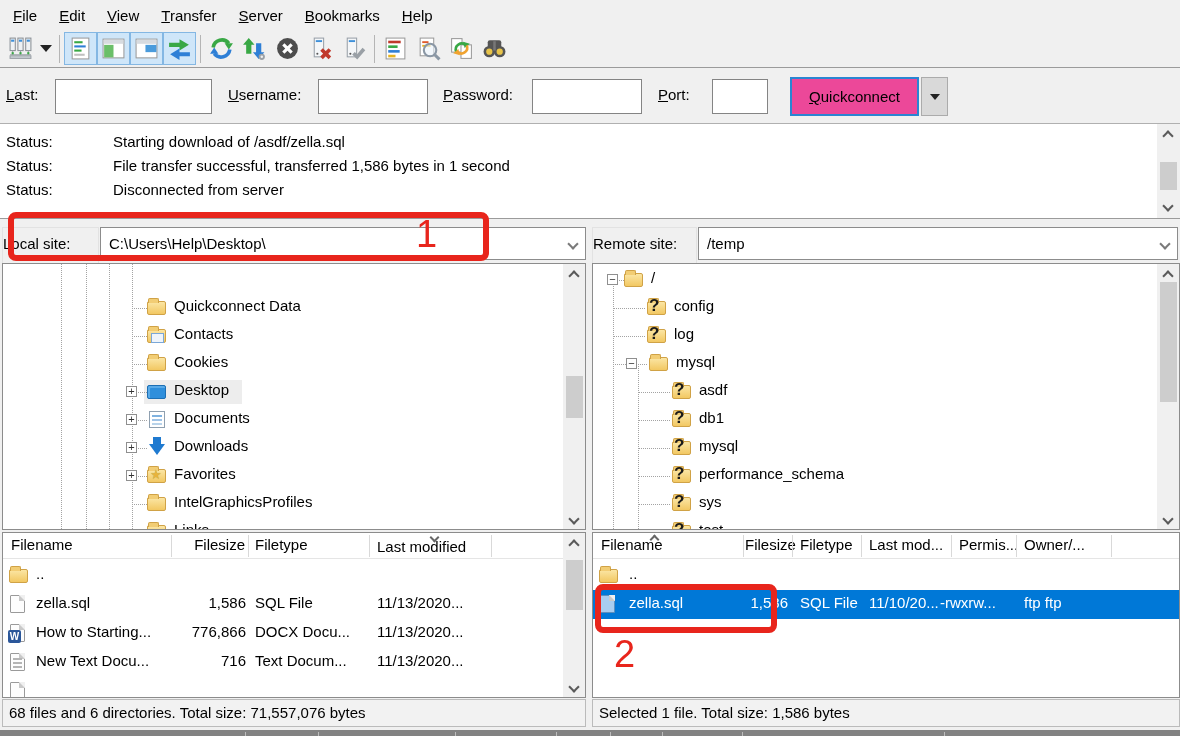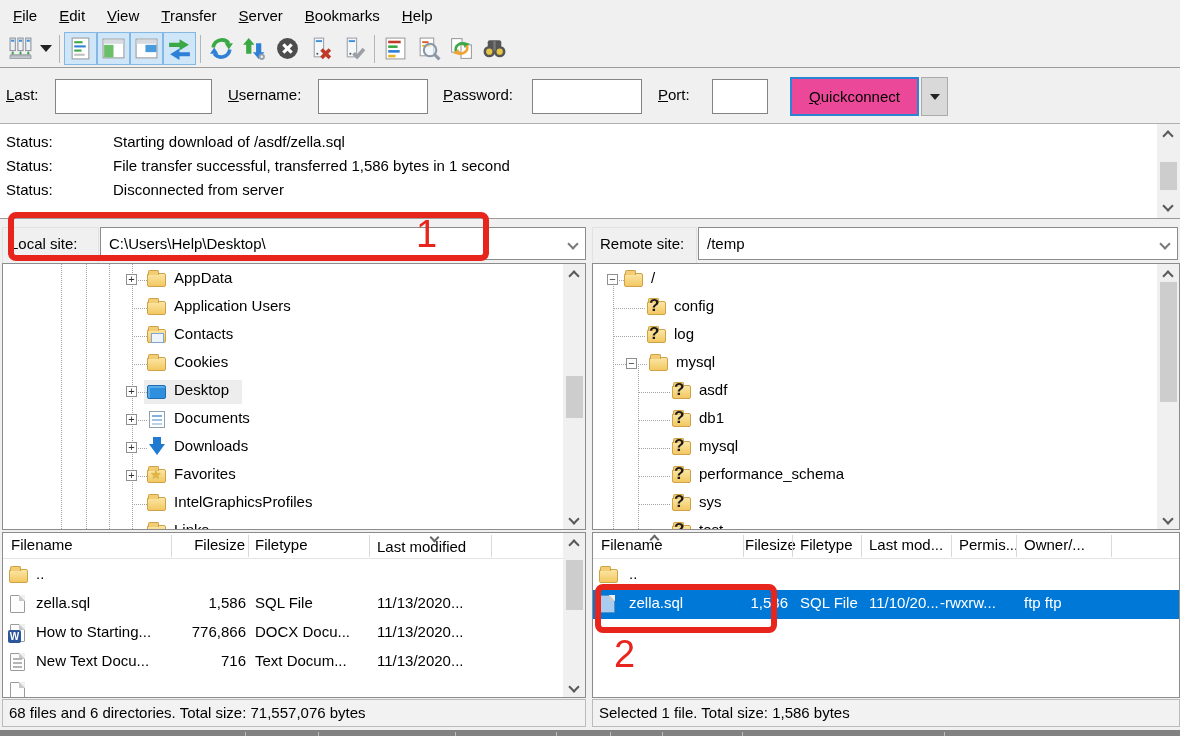--- a/index.html
+++ b/index.html
@@ -37,21 +37,21 @@
   .slog-msg { position:absolute; left:113px; white-space:nowrap; }
 
   
   .sb { position:absolute; background:#f0f0f0; }
   .sb-thumb { position:absolute; left:3px; right:3px; background:#cdcdcd; }
   .chev { position:absolute; left:7px; width:8px; height:8px; border-right:2px solid #5a5a5a; border-bottom:2px solid #5a5a5a; }
   .chev.up { transform:rotate(-135deg); }
   .chev.down { transform:rotate(45deg); }
 
   
-  .sitebar-label { position:absolute; top:227px; height:49px; line-height:31px; padding-left:7px; background:#f0f0f0; border:1px solid #e2e2e2; }
+  .sitebar-label { position:absolute; top:227px; height:49px; line-height:31px; background:#f0f0f0; border:1px solid #e2e2e2; }
   .sitecombo { position:absolute; top:227px; height:33px; background:#fff; border:1px solid #8c8c8c; line-height:31px; padding-left:8px; white-space:nowrap; }
   .combo-chev { position:absolute; top:12px; width:8px; height:8px; border-right:2px solid #7a7a7a; border-bottom:2px solid #7a7a7a; transform:rotate(45deg); }
 
   
   .panel { position:absolute; background:#fff; border:1px solid #8c8c8c; overflow:hidden; }
   .vguide { position:absolute; width:1px; border-left:1px dotted #a3a3a3; }
   .trow { position:absolute; left:0; width:100%; height:28px; }
   .hconn { position:absolute; border-top:1px dotted #a3a3a3; height:1px; top:14px; }
   .exp { position:absolute; top:8px; width:11px; height:11px; background:#fff; border:1px solid #8f8f8f; font-size:11px; line-height:9px; text-align:center; color:#333; }
   .exp.plus::before { content:"+"; }
@@ -298,30 +298,24 @@
   <span>/temp</span>
   <span class="combo-chev" style="left:462px"></span>
 </div>
 
 <div class="panel" style="left:2px;top:263px;width:584px;height:267px">
   <i class="vguide" style="left:58px;top:0;height:267px"></i>
   <i class="vguide" style="left:83px;top:0;height:267px"></i>
   <i class="vguide" style="left:106px;top:0;height:267px"></i>
   <i class="vguide" style="left:129px;top:0;height:267px"></i>
 
-  <div class="trow" style="top:2px">
-    <span class="exp plus" style="left:123px"></span>
-    <i class="hconn" style="left:135px;width:9px"></i>
-    <span class="ic fold" style="left:144px;top:7px"></span>
-    <span class="tlbl" style="left:171px">AppData</span>
-  </div>
   <div class="trow" style="top:30px">
     <i class="hconn" style="left:129px;width:15px"></i>
     <span class="ic fold" style="left:144px;top:7px"></span>
-    <span class="tlbl" style="left:171px">Application Users</span>
+    <span class="tlbl" style="left:171px">Quickconnect Data</span>
   </div>
   <div class="trow" style="top:58px">
     <i class="hconn" style="left:129px;width:15px"></i>
     <span class="ic fold fcard" style="left:144px;top:7px"></span>
     <span class="tlbl" style="left:171px">Contacts</span>
   </div>
   <div class="trow" style="top:86px">
     <i class="hconn" style="left:129px;width:15px"></i>
     <span class="ic fold" style="left:144px;top:7px"></span>
     <span class="tlbl" style="left:171px">Cookies</span>

